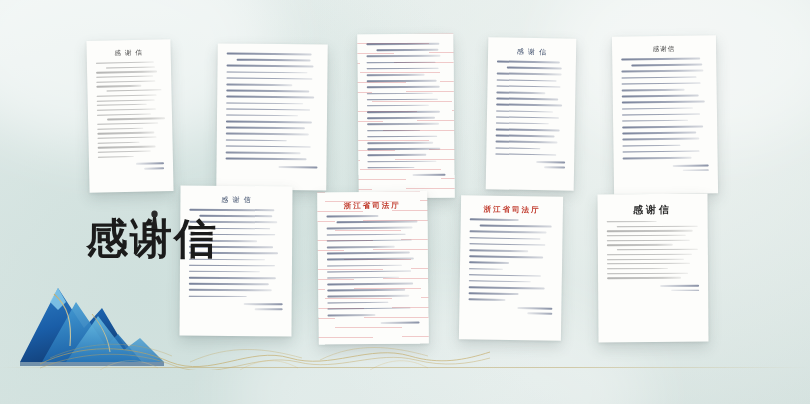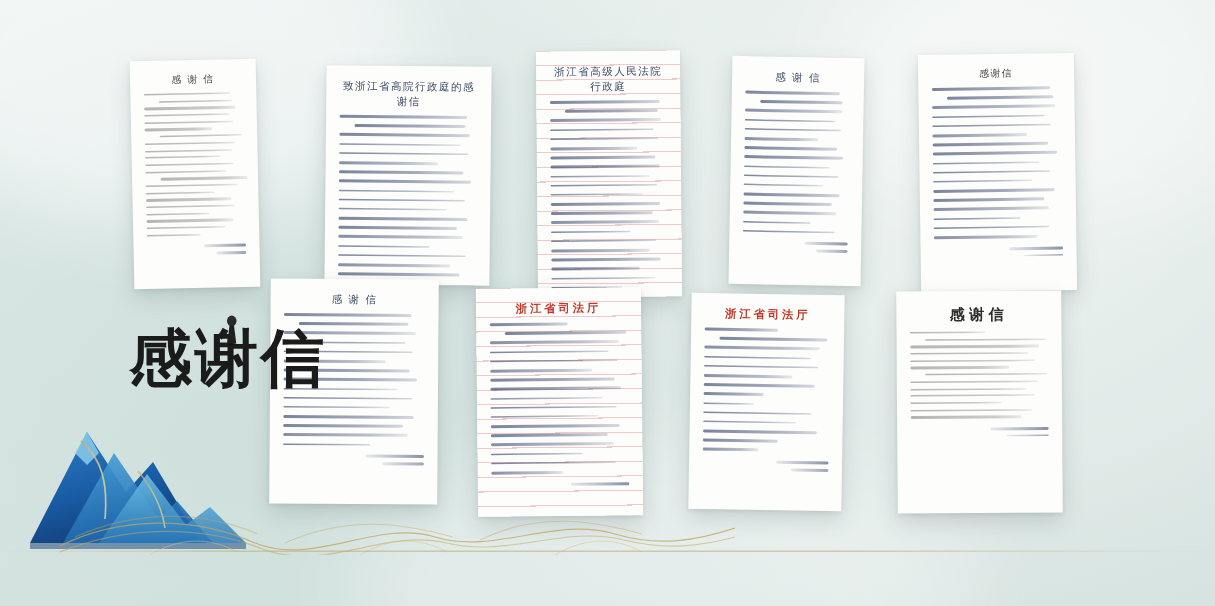--- a/index.html
+++ b/index.html
@@ -172,21 +172,20 @@
       <div class="ln print" style="width:64%"></div>
       <div class="ln print" style="width:88%"></div>
       <div class="ln print" style="width:80%"></div>
       <div class="ln print" style="width:55%"></div>
       <div class="sign"></div>
       <div class="sign2"></div>
     </div>
   </div>
 
   <div class="letter" style="left:217px; top:44px; width:110px; height:146px; transform: rotate(0.6deg);">
-    <div class="hdr hand">致浙江省高院行政庭的感谢信</div>
     <div class="lines">
       <div class="ln ink" style="width:92%"></div>
       <div class="ln ink indent" style="width:80%"></div>
       <div class="ln ink" style="width:95%"></div>
       <div class="ln ink2" style="width:88%"></div>
       <div class="ln ink" style="width:93%"></div>
       <div class="ln ink2" style="width:72%"></div>
       <div class="ln ink" style="width:90%"></div>
       <div class="ln ink" style="width:96%"></div>
       <div class="ln ink2" style="width:84%"></div>
@@ -197,21 +196,20 @@
       <div class="ln ink2" style="width:90%"></div>
       <div class="ln ink" style="width:66%"></div>
       <div class="ln ink" style="width:92%"></div>
       <div class="ln ink2" style="width:82%"></div>
       <div class="ln ink" style="width:88%"></div>
       <div class="sign"></div>
     </div>
   </div>
 
   <div class="letter ruled" style="left:358px; top:34px; width:96px; height:164px; transform: rotate(-0.5deg);">
-    <div class="hdr hand">浙江省高级人民法院行政庭</div>
     <div class="lines">
       <div class="ln ink" style="width:93%"></div>
       <div class="ln ink indent" style="width:80%"></div>
       <div class="ln ink2" style="width:95%"></div>
       <div class="ln ink" style="width:88%"></div>
       <div class="ln ink" style="width:92%"></div>
       <div class="ln ink2" style="width:74%"></div>
       <div class="ln ink" style="width:90%"></div>
       <div class="ln ink" style="width:94%"></div>
       <div class="ln ink2" style="width:85%"></div>

